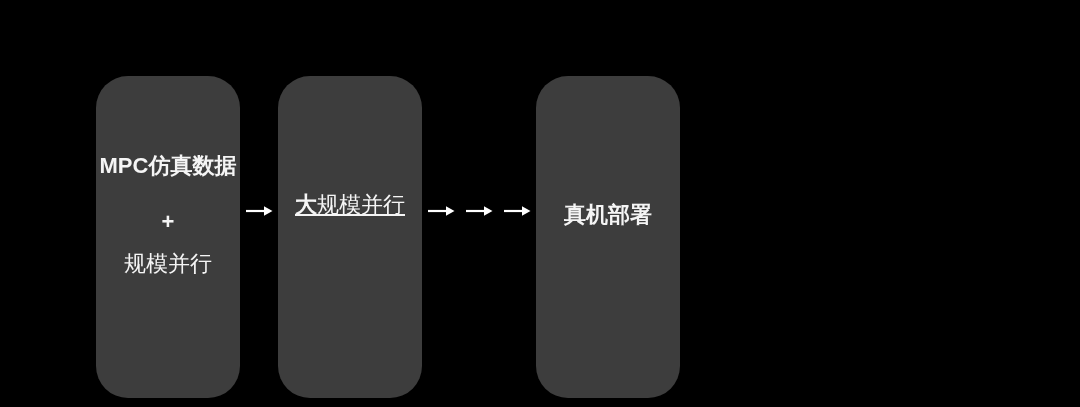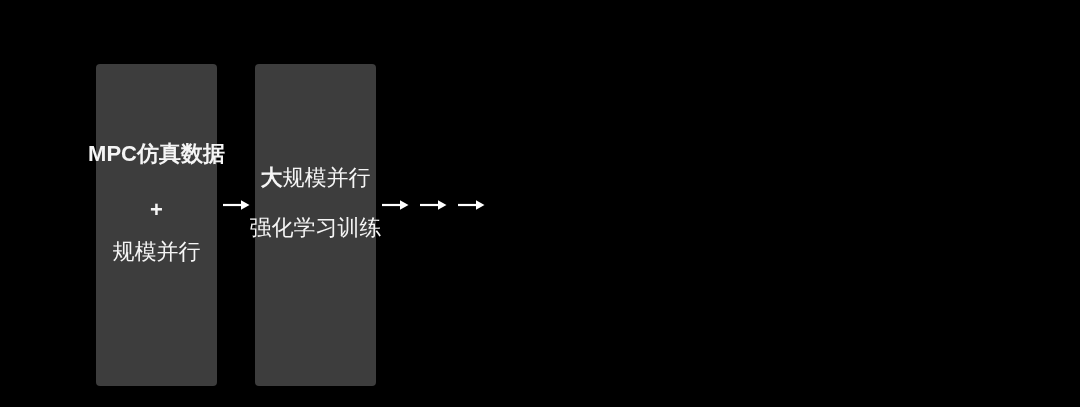--- a/index.html
+++ b/index.html
@@ -13,37 +13,38 @@
   body{
     width:1080px; height:407px; overflow:hidden; position:relative;
     font-family:"Liberation Sans","DejaVu Sans",sans-serif;
     color:var(--text-color);
   }
   .flow-row{
     position:absolute; left:96px; top:64px;
     display:flex; align-items:center;
   }
   .stage-box{
-    width:121px; height:322px;
+    width:144px; height:322px;
     background:var(--box-fill);
-    border-radius:4px;
+    border-radius:32px;
     display:flex; flex-direction:column;
     justify-content:center; align-items:center;
     text-align:center;
     padding-bottom:44px; 
     flex:none;
+    margin-top:12px;
   }
   .line{
     font-size:22px; line-height:30px; font-weight:400;
     white-space:nowrap;
   }
   .bold{ font-weight:700; }
   .stage-box .gap-lg{ margin-bottom:26px; }
   .stage-box .gap-sm{ margin-bottom:12px; }
-  .stage-box .gap-md{ margin-bottom:20px; }
+  .stage-box .gap-md{ margin-bottom:20px;text-decoration:underline; }
   .arrow-cell{
     width:38px; flex:none;
     display:flex; justify-content:center; align-items:center;
     transform:translateY(-20px);
   }
   .arrow-cell svg{ display:block; }
   .arrow-shaft{ stroke:var(--arrow-color); }
   .arrow-head{ fill:var(--arrow-color); }
 </style>
 </head>
@@ -59,21 +60,20 @@
 
   <div class="arrow-cell">
     <svg width="28" height="12" viewBox="0 0 28 12" aria-hidden="true">
       <line class="arrow-shaft" x1="1" y1="6" x2="20" y2="6" stroke-width="2.2"></line>
       <polygon class="arrow-head" points="19,1.2 27.5,6 19,10.8"></polygon>
     </svg>
   </div>
 
   <div class="stage-box">
     <div class="line gap-md"><span class="bold">大</span><span>规模并行</span></div>
-    <div class="line">强化学习训练</div>
   </div>
 
   <div class="arrow-cell">
     <svg width="28" height="12" viewBox="0 0 28 12" aria-hidden="true">
       <line class="arrow-shaft" x1="1" y1="6" x2="20" y2="6" stroke-width="2.2"></line>
       <polygon class="arrow-head" points="19,1.2 27.5,6 19,10.8"></polygon>
     </svg>
   </div>
 
 
@@ -85,14 +85,17 @@
   </div>
 
 
   <div class="arrow-cell">
     <svg width="28" height="12" viewBox="0 0 28 12" aria-hidden="true">
       <line class="arrow-shaft" x1="1" y1="6" x2="20" y2="6" stroke-width="2.2"></line>
       <polygon class="arrow-head" points="19,1.2 27.5,6 19,10.8"></polygon>
     </svg>
   </div>
 
+  <div class="stage-box">
+    <div class="line bold">真机部署</div>
+  </div>
 
 </div>
 
 </body></html>

